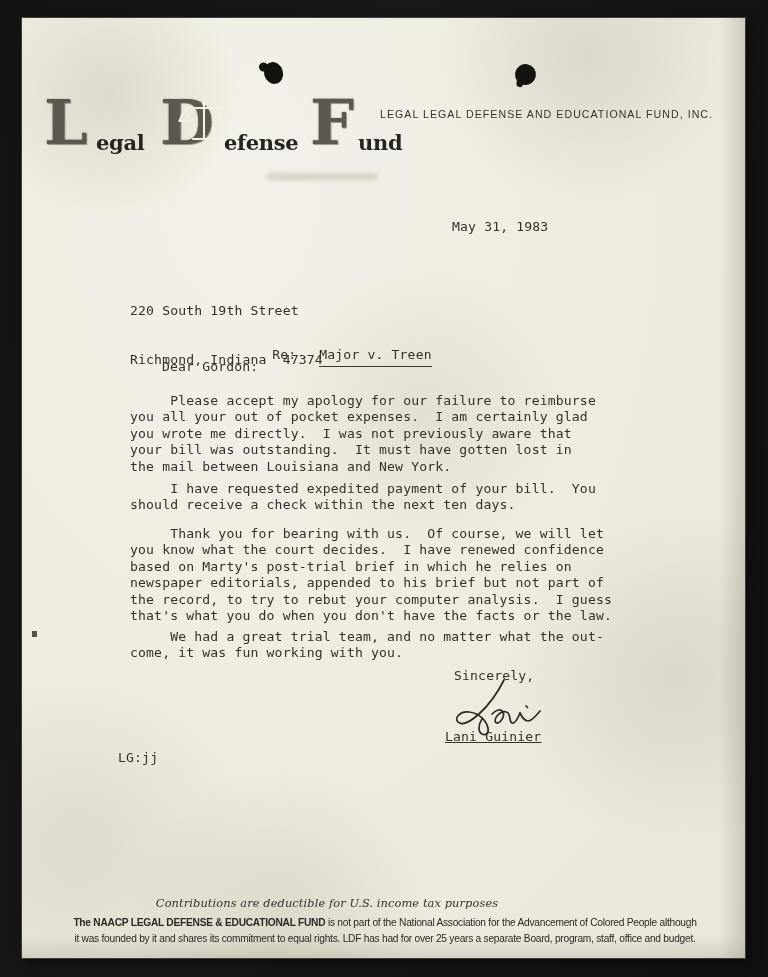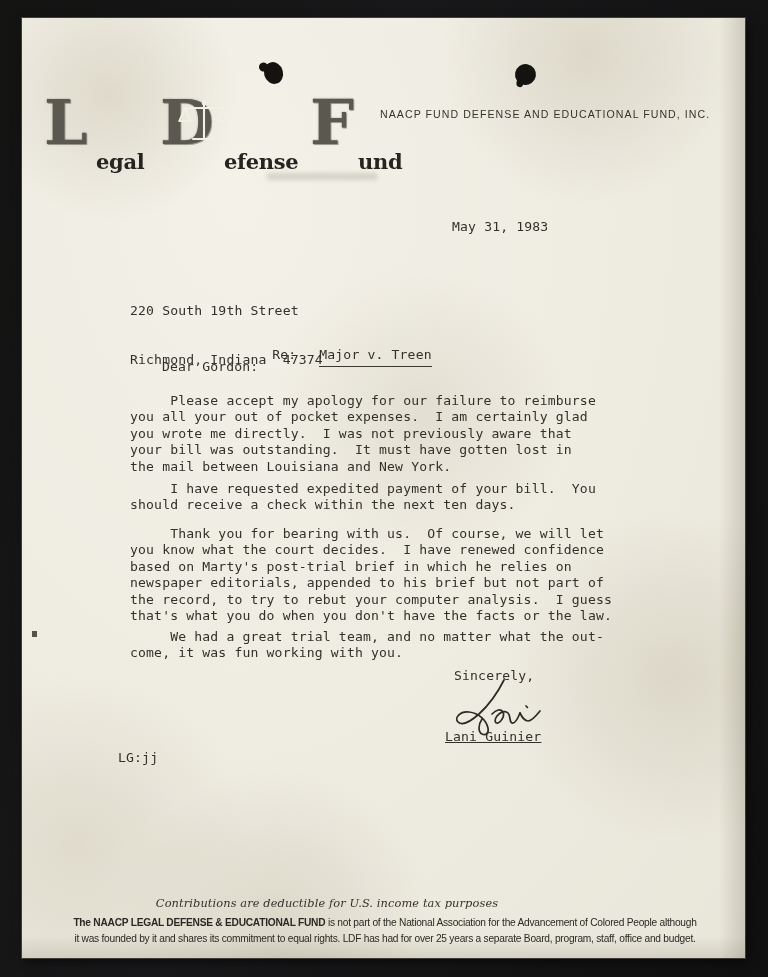--- a/index.html
+++ b/index.html
@@ -144,21 +144,20 @@
       0 0 2px rgba(90,88,80,0.5);
   }
   .slab-small {
     position: absolute;
     font-family: "DejaVu Serif", "Liberation Serif", serif;
     font-weight: 700;
     font-size: 21px;
     line-height: 21px;
     color: #262420;
     letter-spacing: -0.3px;
-    margin-top: 19px;
   }
   #logo-L   { left: 6px;   top: 0px; }
   #logo-egal{ left: 58px;  top: 40px; }
   #logo-D   { left: 122px; top: 0px; }
   #logo-efense { left: 186px; top: 40px; }
   #logo-F   { left: 272px; top: 0px; }
   #logo-und { left: 320px; top: 40px; }
 
   
   #scales-icon {
@@ -331,21 +330,21 @@
         <circle cx="26" cy="6" r="2.4" fill="#f2efe5"></circle>
       </svg>
 
       <span class="slab-small" id="logo-efense">efense</span>
 
       <span class="slab-letter" id="logo-F">F</span>
       <span class="slab-small" id="logo-und">und</span>
     </div>
 
     <div id="org-lines">
-      <div id="org-name">NAACP FUND DEFENSE AND EDUCATIONAL FUND, INC.</div>
+      <div id="org-name">LEGAL LEGAL DEFENSE AND EDUCATIONAL FUND, INC.</div>
     </div>
   </div>
 
   <div class="tw" id="date-line">May 31, 1983</div>
 
   <div class="tw" id="recipient-block">
     <div>220 South 19th Street</div>
     <div>Richmond, Indiana  47374</div>
   </div>
 

